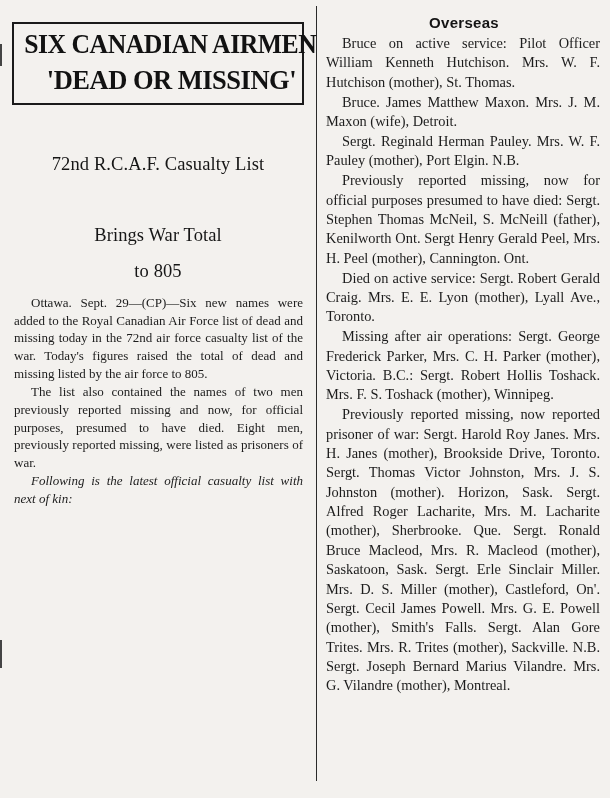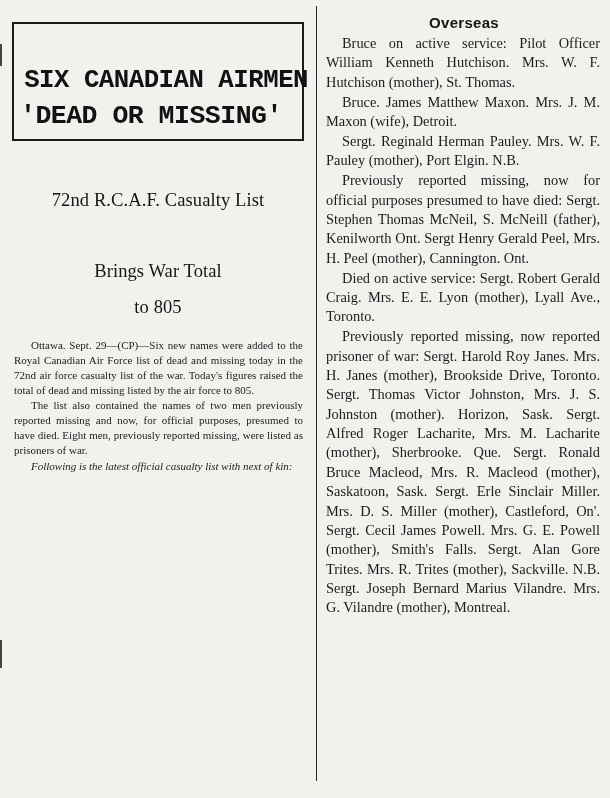--- a/index.html
+++ b/index.html
@@ -50,27 +50,26 @@
   }
 
   
   .headline-box {
     border: 2px solid #1a1a1a;
     padding: 7px 6px 10px 6px;
     margin: 16px 2px 0 2px;
     background: transparent;
   }
   .headline {
-    font-family: Liberation Mono, monospace;
+    font-family: Liberation Serif, serif;
     font-weight: bold;
-    text-align: left;
+    text-align: right;
     line-height: 1.0;
     letter-spacing: -0.5px;
     color: #121212;
-    margin-top: 36px;
   }
   .headline .l1 {
     font-size: 26.5px;
     display: block;
     transform: scaleX(0.97);
     white-space: nowrap;
   }
   .headline .l2 {
     font-size: 26.5px;
     display: block;
@@ -85,22 +84,22 @@
     line-height: 1.26;
     margin: 17px 6px 0 6px;
     color: #161616;
     letter-spacing: 0.1px;
   }
   .subhead .s-line { display: block; margin-top: 48px; }
   .subhead .s-line.last { margin-top: 12px; }
 
   
   .body-text {
-    margin-top: 19px;
-    font-size: 11px;
+    margin-top: 11px;
+    font-size: 13px;
     line-height: 1.365;
     text-align: justify;
     color: #1c1c1c;
     padding: 0 3px 0 4px;
   }
   .body-text p {
     margin: 0 0 0.5px 0;
     text-indent: 17px;
   }
   .body-text p.italic {
@@ -175,18 +174,19 @@
     <div class="divider"></div>
 
     <div class="col-right">
       <div class="sec-title">Overseas</div>
       <div class="right-text">
         <p>Bruce on active service: Pilot Officer William Kenneth Hutchison. Mrs. W. F. Hutchison (mother), St. Thomas.</p>
         <p>Bruce. James Matthew Maxon. Mrs. J. M. Maxon (wife), Detroit.</p>
         <p>Sergt. Reginald Herman Pauley. Mrs. W. F. Pauley (mother), Port Elgin. N.B.</p>
         <p>Previously reported missing, now for official purposes presumed to have died: Sergt. Stephen Thomas McNeil, S. McNeill (father), Kenilworth Ont. Sergt Henry Gerald Peel, Mrs. H. Peel (mother), Cannington. Ont.</p>
         <p>Died on active service: Sergt. Robert Gerald Craig. Mrs. E. E. Lyon (mother), Lyall Ave., Toronto.</p>
+        <p>Missing after air operations: Sergt. George Frederick Parker, Mrs. C. H. Parker (mother), Victoria. B.C.: Sergt. Robert Hollis Toshack. Mrs. F. S. Toshack (mother), Winnipeg.</p>
         <p>Previously reported missing, now reported prisoner of war: Sergt. Harold Roy Janes. Mrs. H. Janes (mother), Brookside Drive, Toronto. Sergt. Thomas Victor Johnston, Mrs. J. S. Johnston (mother). Horizon, Sask. Sergt. Alfred Roger Lacharite, Mrs. M. Lacharite (mother), Sherbrooke. Que. Sergt. Ronald Bruce Macleod, Mrs. R. Macleod (mother), Saskatoon, Sask. Sergt. Erle Sinclair Miller. Mrs. D. S. Miller (mother), Castleford, On'. Sergt. Cecil James Powell. Mrs. G. E. Powell (mother), Smith's Falls. Sergt. Alan Gore Trites. Mrs. R. Trites (mother), Sackville. N.B. Sergt. Joseph Bernard Marius Vilandre. Mrs. G. Vilandre (mother), Montreal.</p>
       </div>
     </div>
 
   </div>
 </div>
 
 </body></html>

